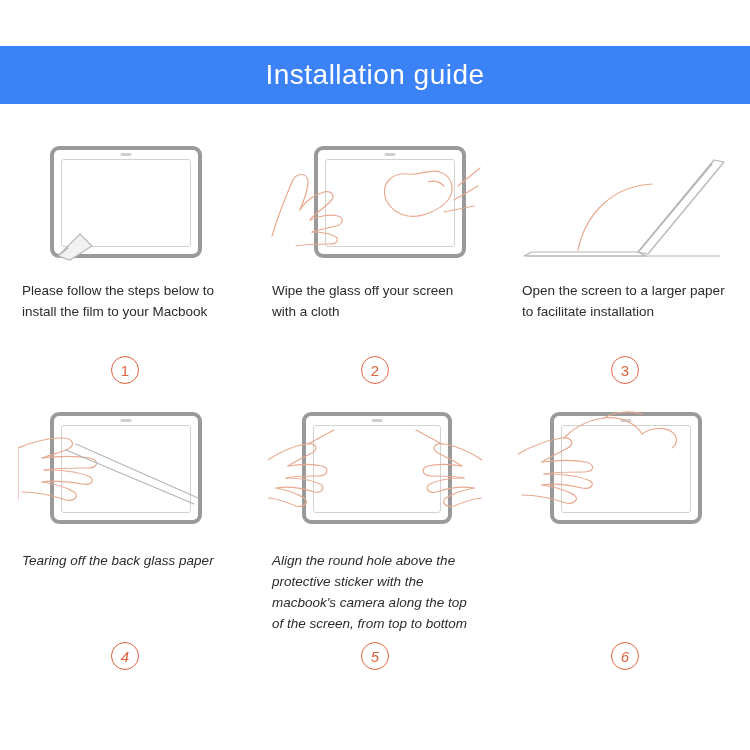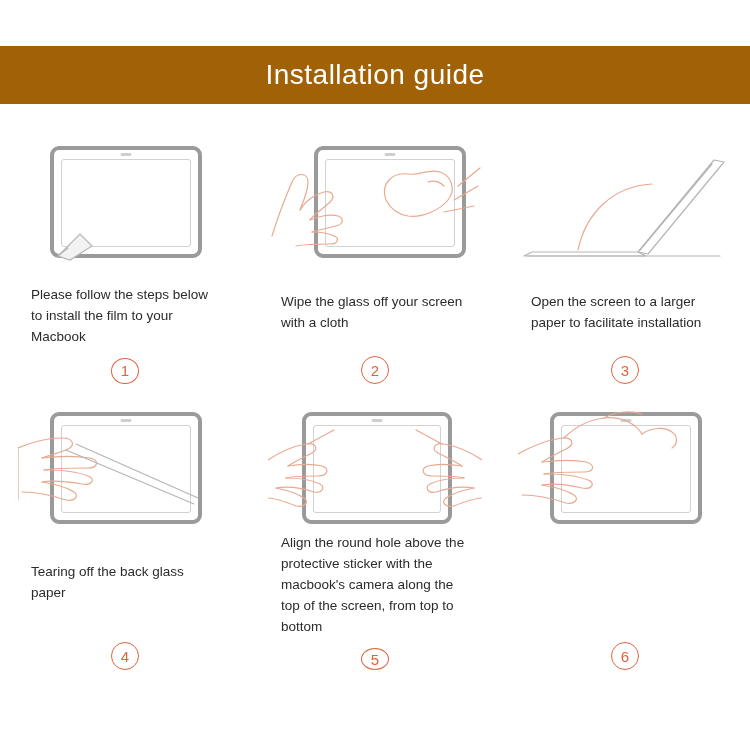--- a/index.html
+++ b/index.html
@@ -22,21 +22,21 @@
     background: #ffffff;
   }
 
   
   .header {
     position: absolute;
     left: 0;
     top: 46px;
     width: 750px;
     height: 58px;
-    background: #a16207;
+    background: #3b82f6;
     display: flex;
     align-items: center;
     justify-content: center;
   }
   .header-title {
     color: #ffffff;
     font-size: 28px;
     font-weight: normal;
     letter-spacing: 0.5px;
   }
@@ -46,25 +46,24 @@
     position: absolute;
     left: 0;
     top: 128px;
     width: 750px;
     display: flex;
     flex-wrap: wrap;
   }
   .cell {
     width: 250px;
     box-sizing: border-box;
-    padding: 0 31px;
+    padding: 0 22px;
     display: flex;
     flex-direction: column;
     align-items: center;
-    gap: 11px;
   }
   .row-1 .cell { height: 270px; }
   .row-2 .cell { height: 300px; }
 
   .art {
     width: 214px;
     height: 120px;
     position: relative;
     margin-top: 10px;
   }
@@ -197,21 +196,21 @@
             <path class="gry" d="M120 114 L196 22 L206 24 L130 116 Z" fill="#fcfcfc"></path>
             <path class="gry" d="M122 112 L194 26"></path>
             <path class="ln" d="M60 112 C68 74 96 48 134 46" stroke-dasharray="0"></path>
           </svg>
         </div>
         <div class="caption">Open the screen to a larger paper to facilitate installation</div>
         <div class="num">3</div>
       </div>
     </div>
 
-    <div class="row-2" style="display:flex;width:750px;">
+    <div class="row-2" style="display:flex;width:750px;font-style:italic;">
 
       <div class="cell">
         <div class="art">
           <div class="screen" style="left:32px; top:4px; width:152px; height:112px;">
             <div class="cam"></div>
             <div class="screen-inner"></div>
           </div>
           <svg width="214" height="130" style="position:absolute;left:0;top:0;">
             <path class="ln" d="M0 40 C14 34 30 30 44 30 C56 30 58 38 48 42 C40 45 30 48 24 50"></path>
             <path class="ln" d="M24 50 C40 48 60 48 72 50 C82 52 80 60 70 60 C56 60 38 60 26 62"></path>

